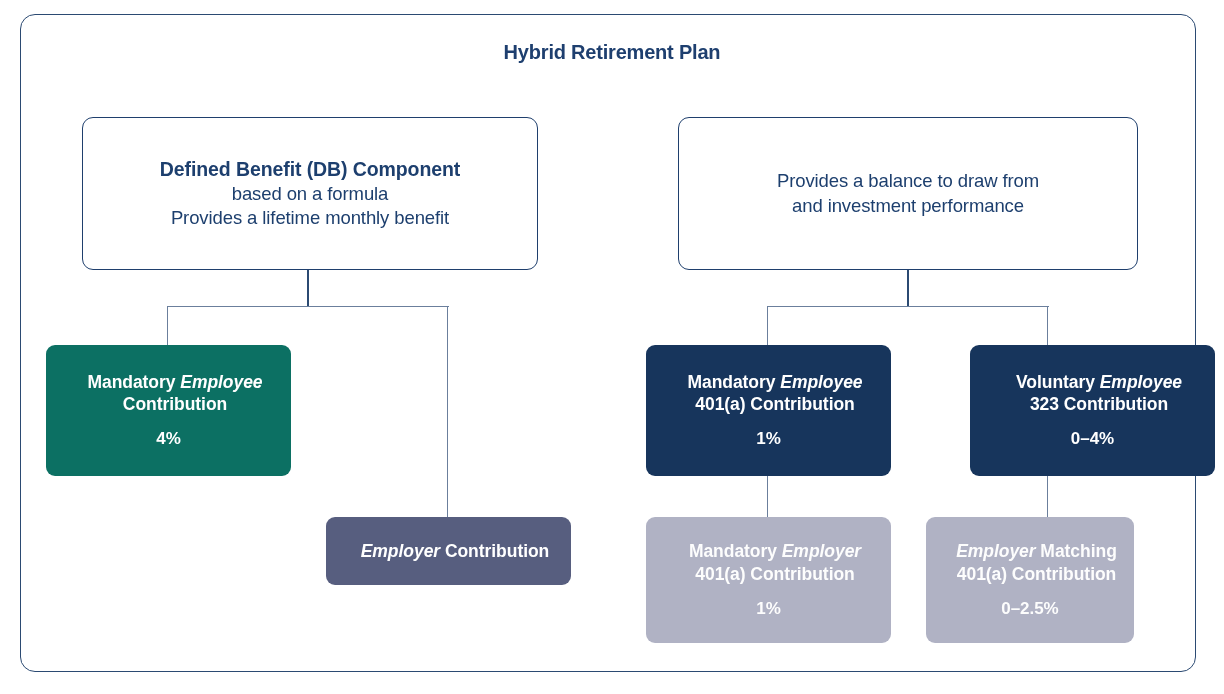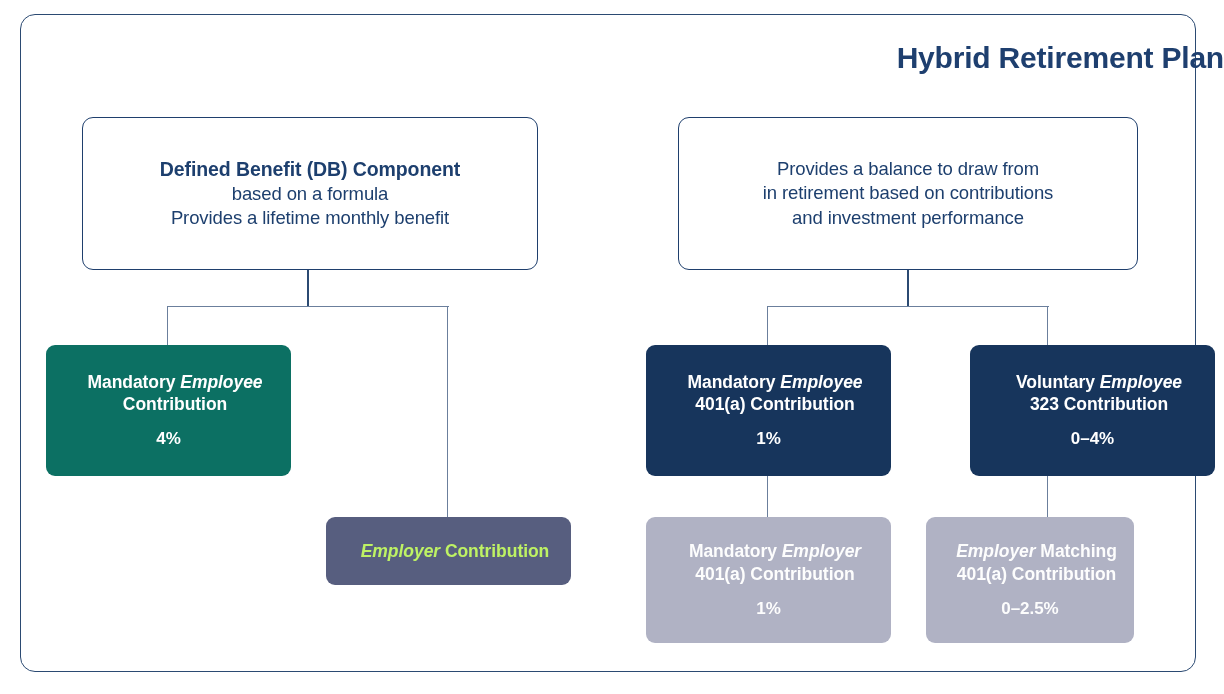--- a/index.html
+++ b/index.html
@@ -18,22 +18,22 @@
     width:1176px;height:658px;
     box-sizing:border-box;
     border:1.4px solid #2b4a72;
     border-radius:15px;
     background:#ffffff;
   }
 
   
   .title{
     position:absolute;left:0;top:41px;width:1224px;
-    text-align:right;
-    font-size:30px;font-weight:bold;
+    text-align:center;
+    font-size:20px;font-weight:bold;
     letter-spacing:-0.2px;
     color:#1e3f6f;
     white-space:nowrap;
   }
 
   
   .node{
     position:absolute;
     box-sizing:border-box;
     display:flex;flex-direction:column;
@@ -54,21 +54,21 @@
   .outline .sb{font-size:18.5px;font-weight:normal;letter-spacing:-0.1px;}
 
   
   .leaf .hd{font-size:17.5px;font-weight:bold;letter-spacing:-0.05px;margin-left:13px;}
   .leaf .pct{font-size:17px;font-weight:bold;letter-spacing:-0.05px;margin-top:12px;}
   .leaf em{font-style:italic;font-weight:bold;}
 
   .green{background:#0c7063;color:#ffffff;}
   .navy {background:#17355c;color:#ffffff;}
   .grayb{background:#b0b2c4;color:#fdfdfd;}
-  .purple{background:#575e7f;color:#bef264;}
+  .purple{background:#575e7f;color:#ffffff;}
 
   
   .vline{position:absolute;background:#2b4a72;width:1.5px;}
   .hline{position:absolute;background:#6b7f9c;height:1.4px;}
   .vline.thin{background:#6b7f9c;width:1.4px;}
 </style>
 </head>
 <body>
 
 <div id="stage">
@@ -93,21 +93,20 @@
     <span class="ln hd">Contribution</span>
     <span class="ln pct">4%</span>
   </div>
 
   <div class="node leaf purple" style="left:326px;top:517px;width:245px;height:68px;">
     <span class="ln hd"><em>Employer</em><span> Contribution</span></span>
   </div>
 
   <div class="node outline" style="left:678px;top:117px;width:460px;height:153px;">
     <span class="ln sb">Provides a balance to draw from</span>
-    <span class="ln sb">in retirement based on contributions</span>
     <span class="ln sb">and investment performance</span>
   </div>
 
   <div class="vline" style="left:907px;top:270px;width:1.5px;height:37px;"></div>
   <div class="hline" style="left:767px;top:306px;width:282px;"></div>
   <div class="vline thin" style="left:767px;top:306px;height:40px;"></div>
   <div class="vline thin" style="left:1047px;top:306px;height:40px;"></div>
 
   <div class="node leaf navy" style="left:646px;top:345px;width:245px;height:131px;">
     <span class="ln hd"><span>Mandatory </span><em>Employee</em></span>

